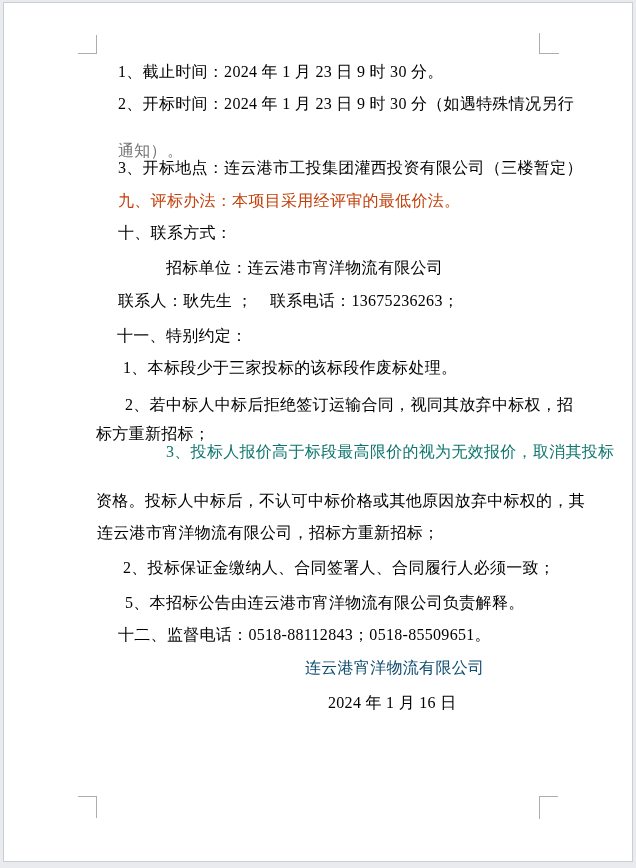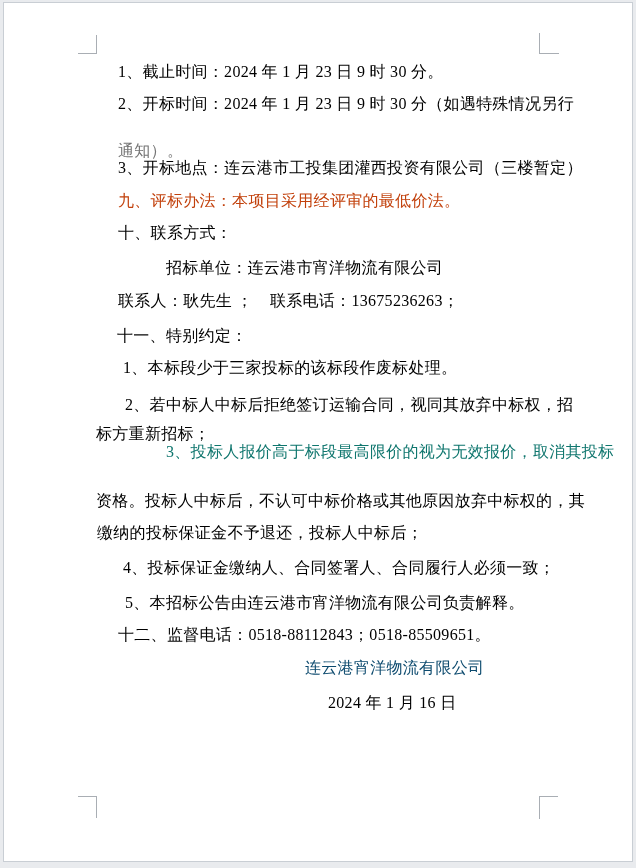--- a/index.html
+++ b/index.html
@@ -81,20 +81,20 @@
       <div class="line" style="left: 118px; top: 190px; color: #c2410c;">九、评标办法：本项目采用经评审的最低价法。</div>
       <div class="line" style="left: 118px; top: 222px; color: rgb(0, 0, 0);">十、联系方式：</div>
       <div class="line" style="left: 118px; top: 257px; color: rgb(0, 0, 0); margin-left: 48px;">招标单位：连云港市宵洋物流有限公司</div>
       <div class="line" style="left: 118px; top: 290px; color: rgb(0, 0, 0);">联系人：耿先生 ；    联系电话：13675236263；</div>
       <div class="line" style="left: 117px; top: 325px; color: rgb(0, 0, 0);">十一、特别约定：</div>
       <div class="line" style="left: 123px; top: 357px; color: rgb(0, 0, 0);">1、本标段少于三家投标的该标段作废标处理。</div>
       <div class="line" style="left: 125px; top: 394px; color: rgb(0, 0, 0);">2、若中标人中标后拒绝签订运输合同，视同其放弃中标权，招</div>
       <div class="line" style="left: 96px; top: 423px; color: rgb(0, 0, 0);">标方重新招标；</div>
       <div class="line" style="left: 122px; top: 441px; color: #0f766e; margin-left: 44px;">3、投标人报价高于标段最高限价的视为无效报价，取消其投标</div>
       <div class="line" style="left: 96px; top: 490px; color: rgb(0, 0, 0);">资格。投标人中标后，不认可中标价格或其他原因放弃中标权的，其</div>
-      <div class="line" style="left: 97px; top: 522px; color: rgb(0, 0, 0);">缴纳的投标保证金不予退还，投标人中标后；</div>
-      <div class="line" style="left: 123px; top: 557px; color: rgb(0, 0, 0);">4、投标保证金缴纳人、合同签署人、合同履行人必须一致；</div>
+      <div class="line" style="left: 97px; top: 522px; color: rgb(0, 0, 0);">连云港市宵洋物流有限公司，招标方重新招标；</div>
+      <div class="line" style="left: 123px; top: 557px; color: rgb(0, 0, 0);">2、投标保证金缴纳人、合同签署人、合同履行人必须一致；</div>
       <div class="line" style="left: 125px; top: 592px; color: rgb(0, 0, 0);">5、本招标公告由连云港市宵洋物流有限公司负责解释。</div>
       <div class="line" style="left: 118px; top: 624px; color: rgb(0, 0, 0);">十二、监督电话：0518-88112843；0518-85509651。</div>
       <div class="line" style="left: 305px; top: 657px; color: #0c4a6e;">连云港宵洋物流有限公司</div>
       <div class="line" style="left: 328px; top: 692px; color: rgb(0, 0, 0);">2024 年 1 月 16 日</div>
     </div>
 </div>
 
 </body></html>

